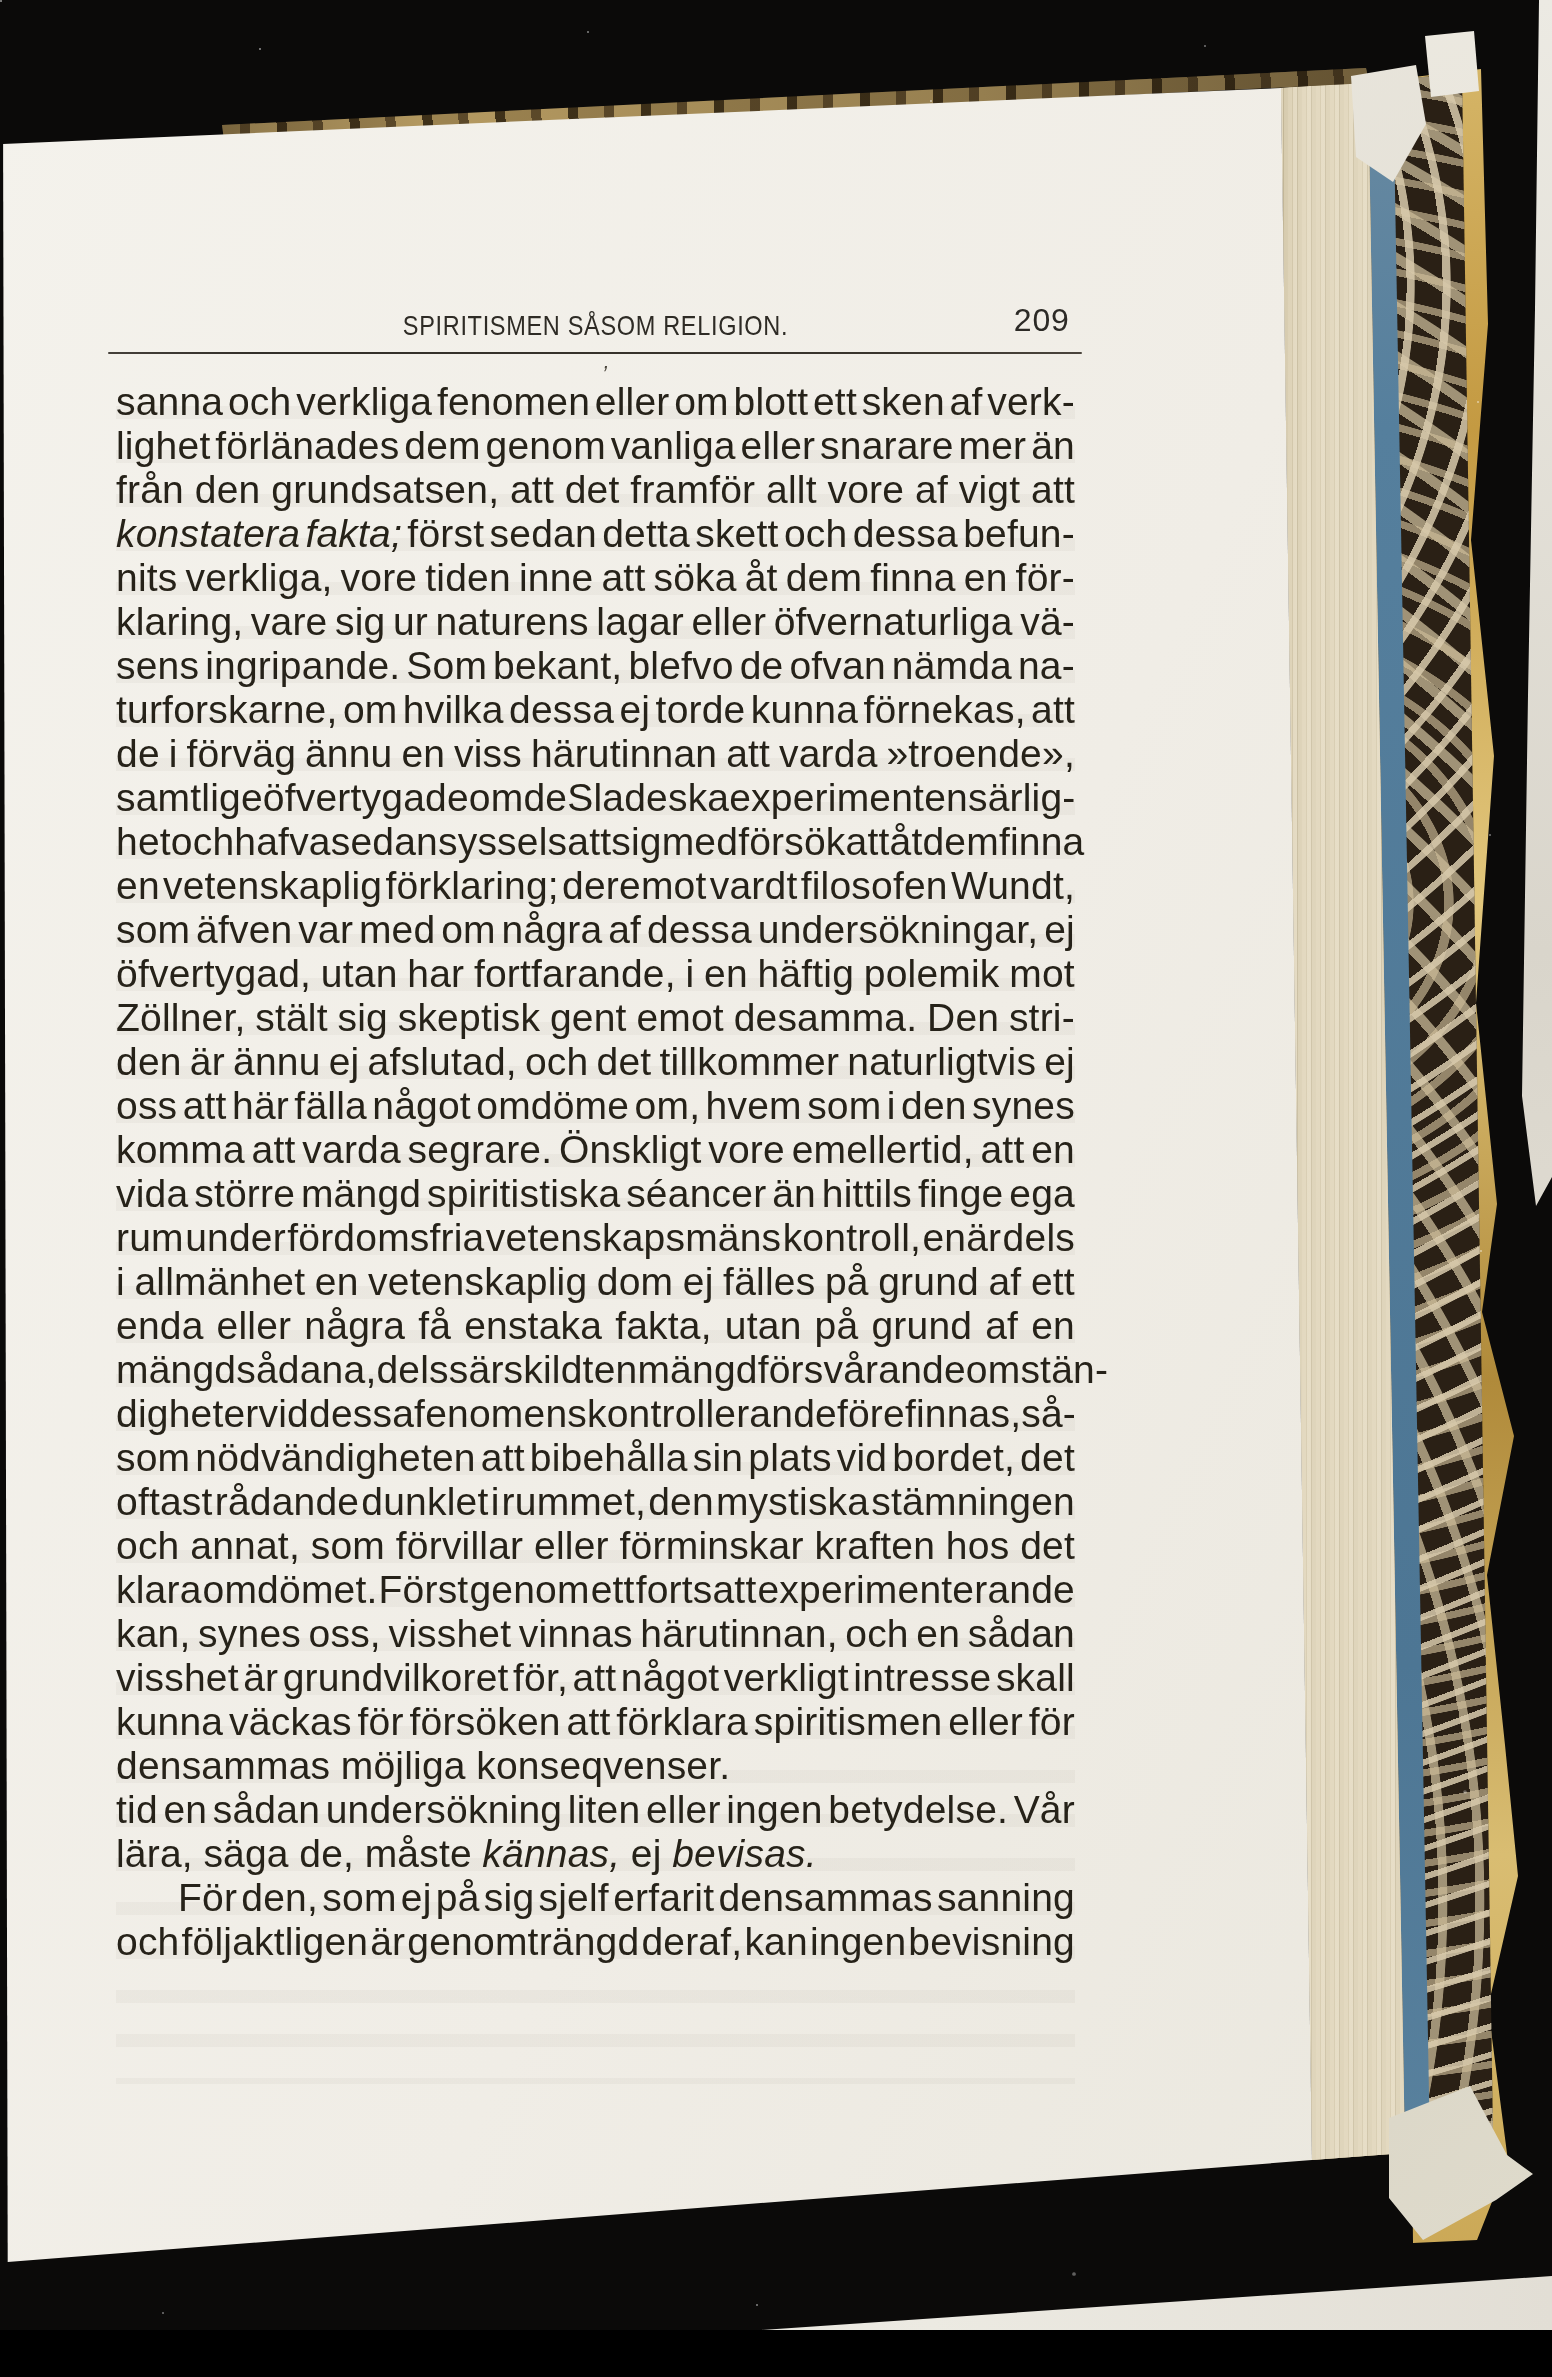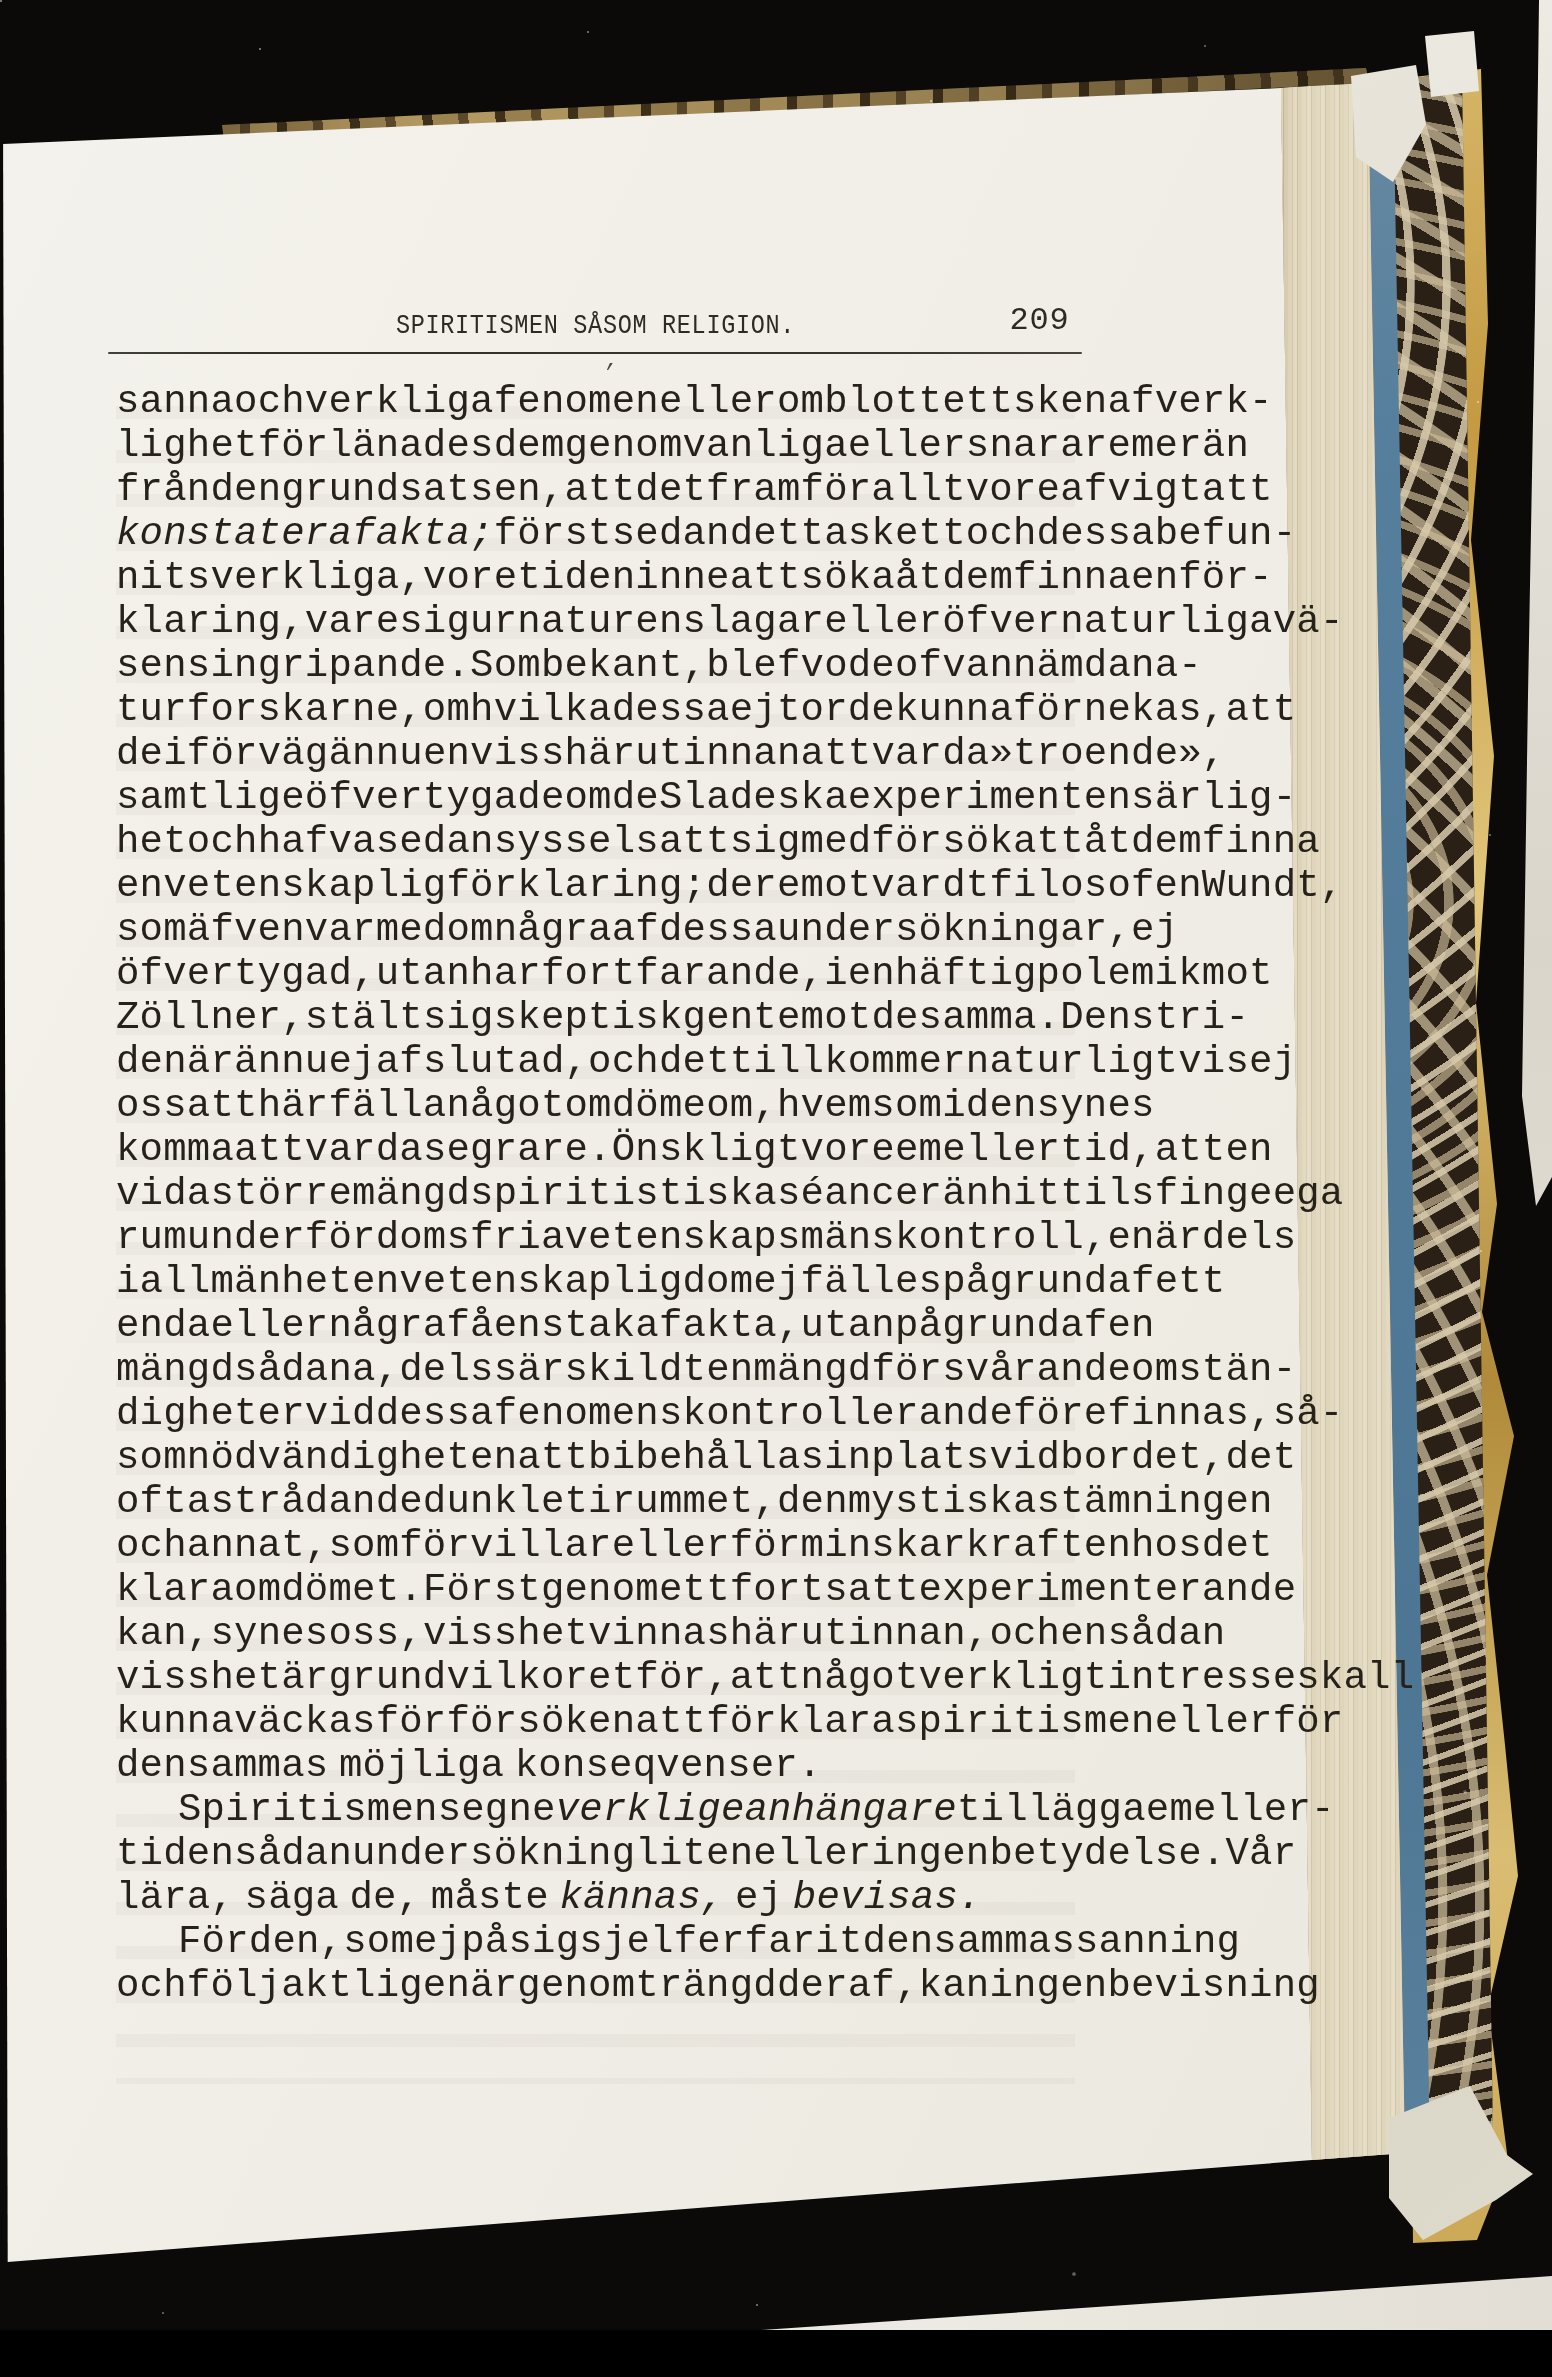--- a/index.html
+++ b/index.html
@@ -1,21 +1,21 @@
 <!DOCTYPE html>
 <html style="--background-black: #0b0a09; --paper: #f0ede6; --ink: #262219; --fore-edge-tan: #c8ba98; --cover-blue: #4d7694; --marble-dark: #2a2015; --gold-edge: #c9a452; --cloth-white: #e6e2da; --tape-white: #dfdbd0;font-size:12.4px"><head>
 <meta charset="utf-8">
 <style>
   html,body{margin:0;padding:0;background:#000;}
   #stage{
     position:relative;
     width:1552px;height:2330px;
     overflow:hidden;
     background:var(--background-black,#0b0a09);
-    font-family:Liberation Mono, monospace;
+    font-family:Liberation Sans, sans-serif;
   }
   #stage > div{position:absolute;}
   .layer{left:0;top:0;width:1552px;height:2377px;}
 
   
   .cloth-sliver{
     clip-path:polygon(1539px 0px,1552px 0px,1552px 1177px,1536px 1206px,1522px 1096px,1528px 695px,1535px 309px);
     background:linear-gradient(180deg,#eceae3,#d9d5cb 40%,#e8e4da 75%,#dcd8ce);
   }
   
@@ -510,28 +510,20 @@
         <span class="w">förklara</span>
         <span class="w">spiritismen</span>
         <span class="w">eller</span>
         <span class="w">för</span>
       </div>
       <div class="line end">
         <span class="w">densammas</span>
         <span class="w">möjliga</span>
         <span class="w">konseqvenser.</span>
       </div>
-      <div class="line indent">
-        <span class="w">Spiritismens</span>
-        <span class="w">egne</span>
-        <span class="w it">verklige</span>
-        <span class="w it">anhängare</span>
-        <span class="w">tillägga</span>
-        <span class="w">emeller-</span>
-      </div>
       <div class="line">
         <span class="w">tid</span>
         <span class="w">en</span>
         <span class="w">sådan</span>
         <span class="w">undersökning</span>
         <span class="w">liten</span>
         <span class="w">eller</span>
         <span class="w">ingen</span>
         <span class="w">betydelse.</span>
         <span class="w">Vår</span>

